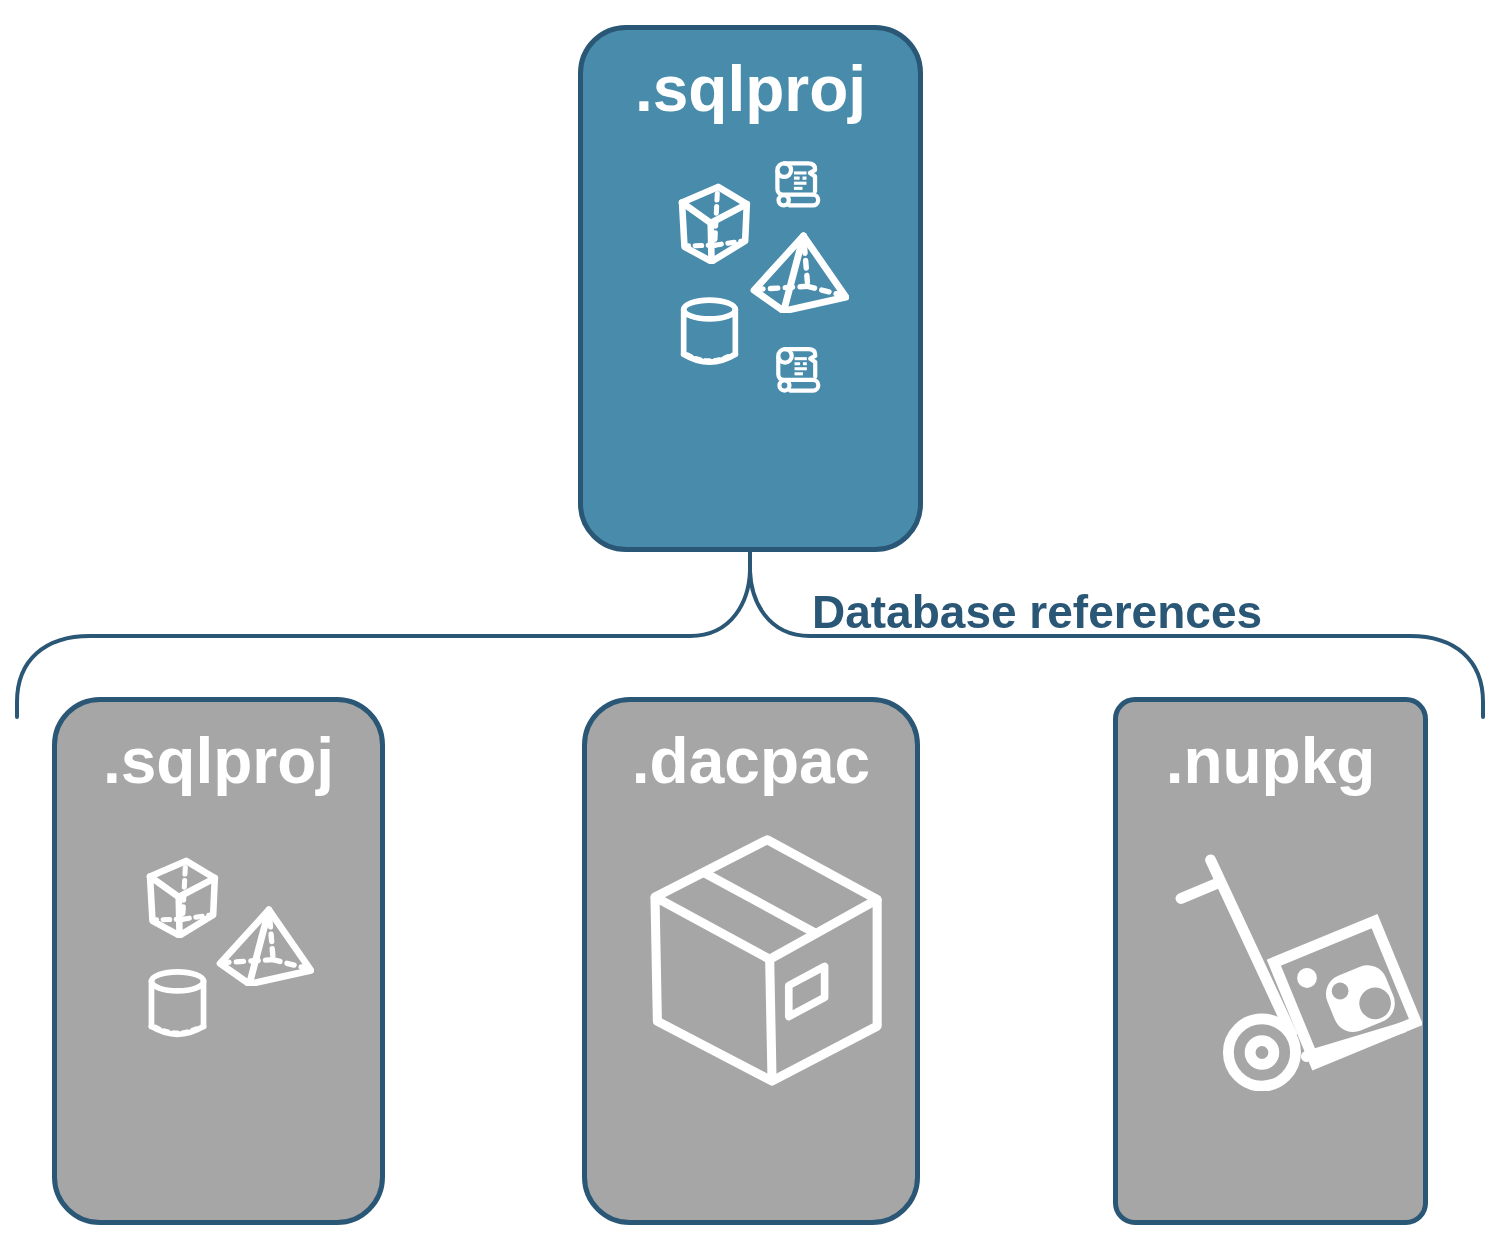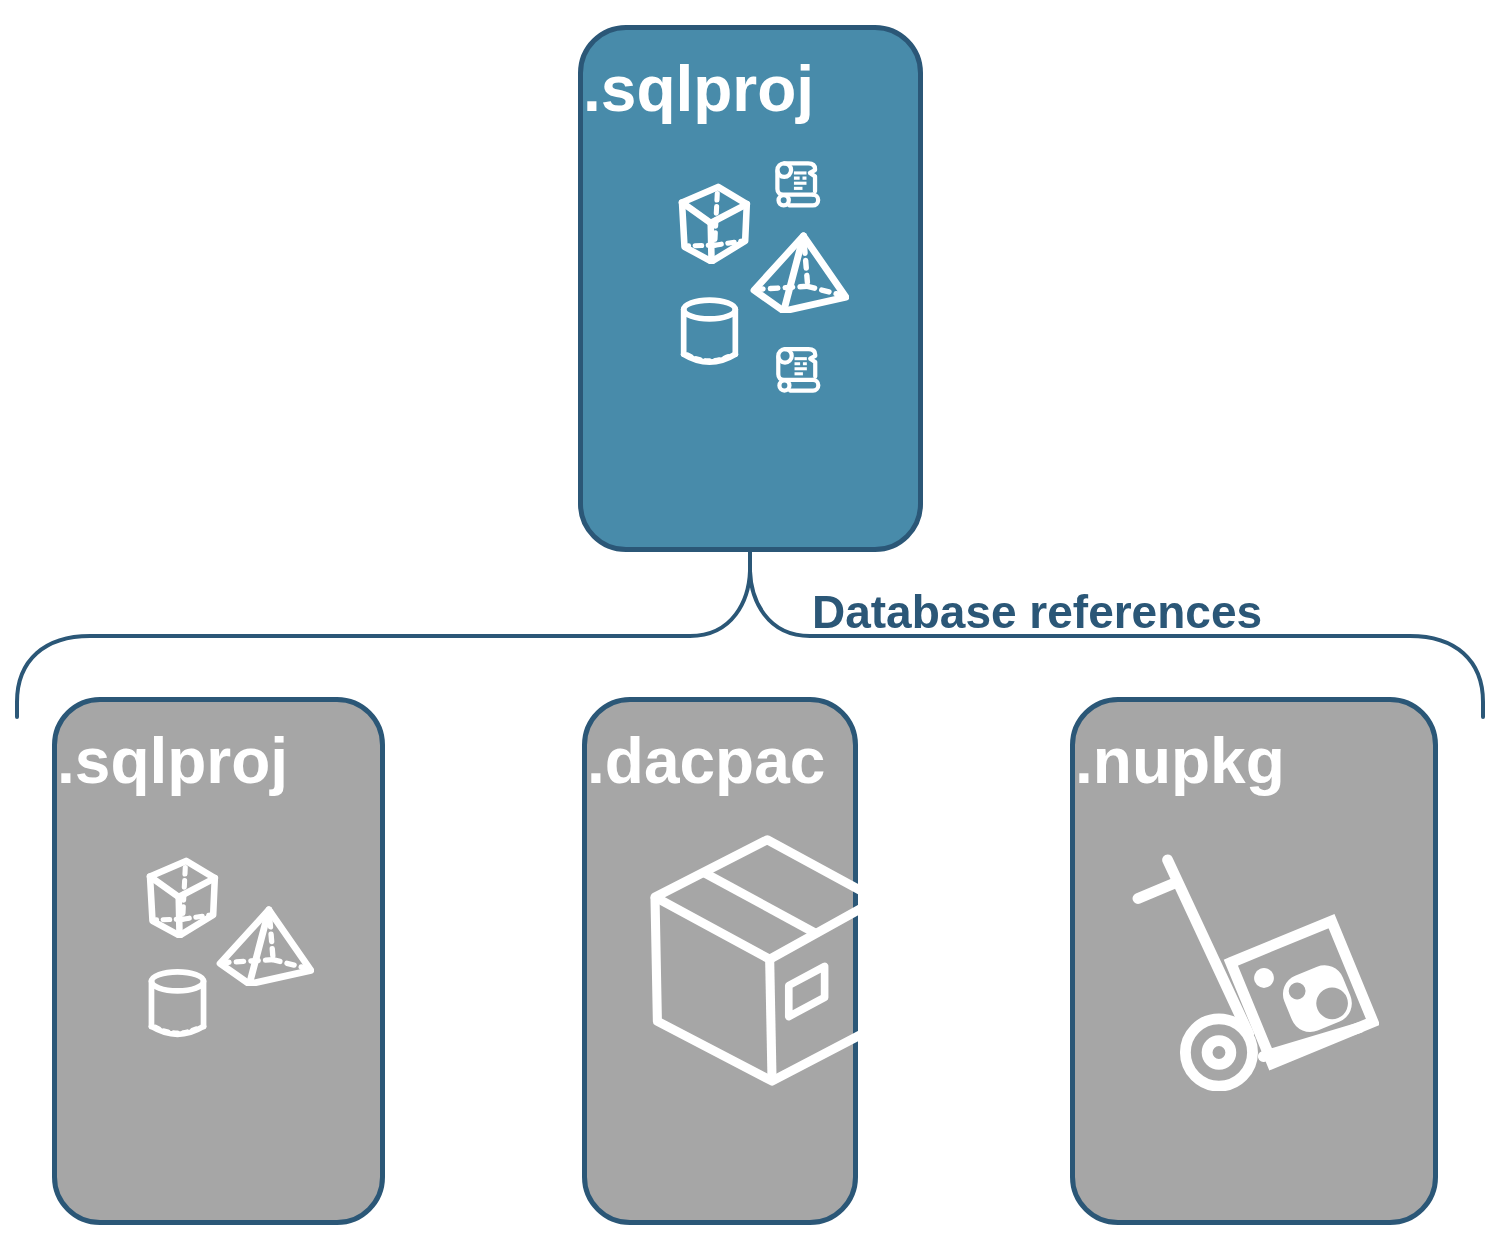--- a/index.html
+++ b/index.html
@@ -12,24 +12,25 @@
   }
   .node{
     position:absolute;
     border:5px solid #2b5777;
     border-radius:48px;
     box-sizing:border-box;
   }
   .node-root{left:578px;top:25px;width:345px;height:527px;background:#488baa;}
   .node-child{background:#a6a6a6;top:697px;height:528px;}
   .node-child-1{left:52px;width:333px;}
-  .node-child-2{left:582px;width:276px;}
-  .node-child-3{left:1070px;width:368px;}
+  .node-child-2{left:582px;width:338px;}
+  .node-child-3{left:1113px;width:315px;border-radius:22px;}
   .node-title{
     margin-top:26px;
+    text-align:center;
     font-size:64px;
     font-weight:700;
     color:#ffffff;
     letter-spacing:0px;
     line-height:1.05;
   }
   .ic{position:absolute;display:block;}
   
   .r-scroll-1{left:187px;top:127px;width:57px;height:57px;}
   .r-cube{left:90px;top:152px;width:82px;height:82px;}

